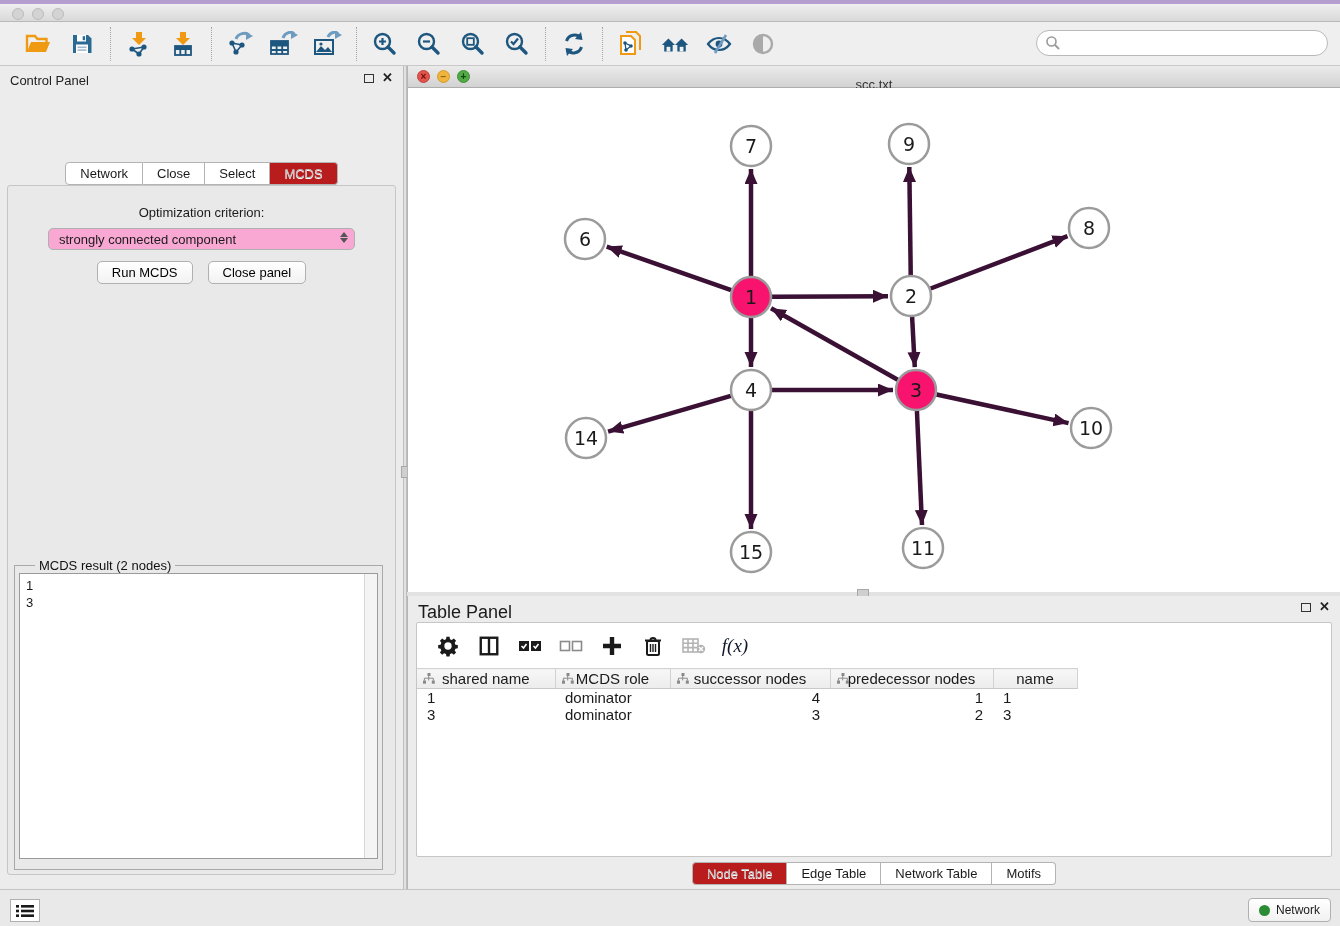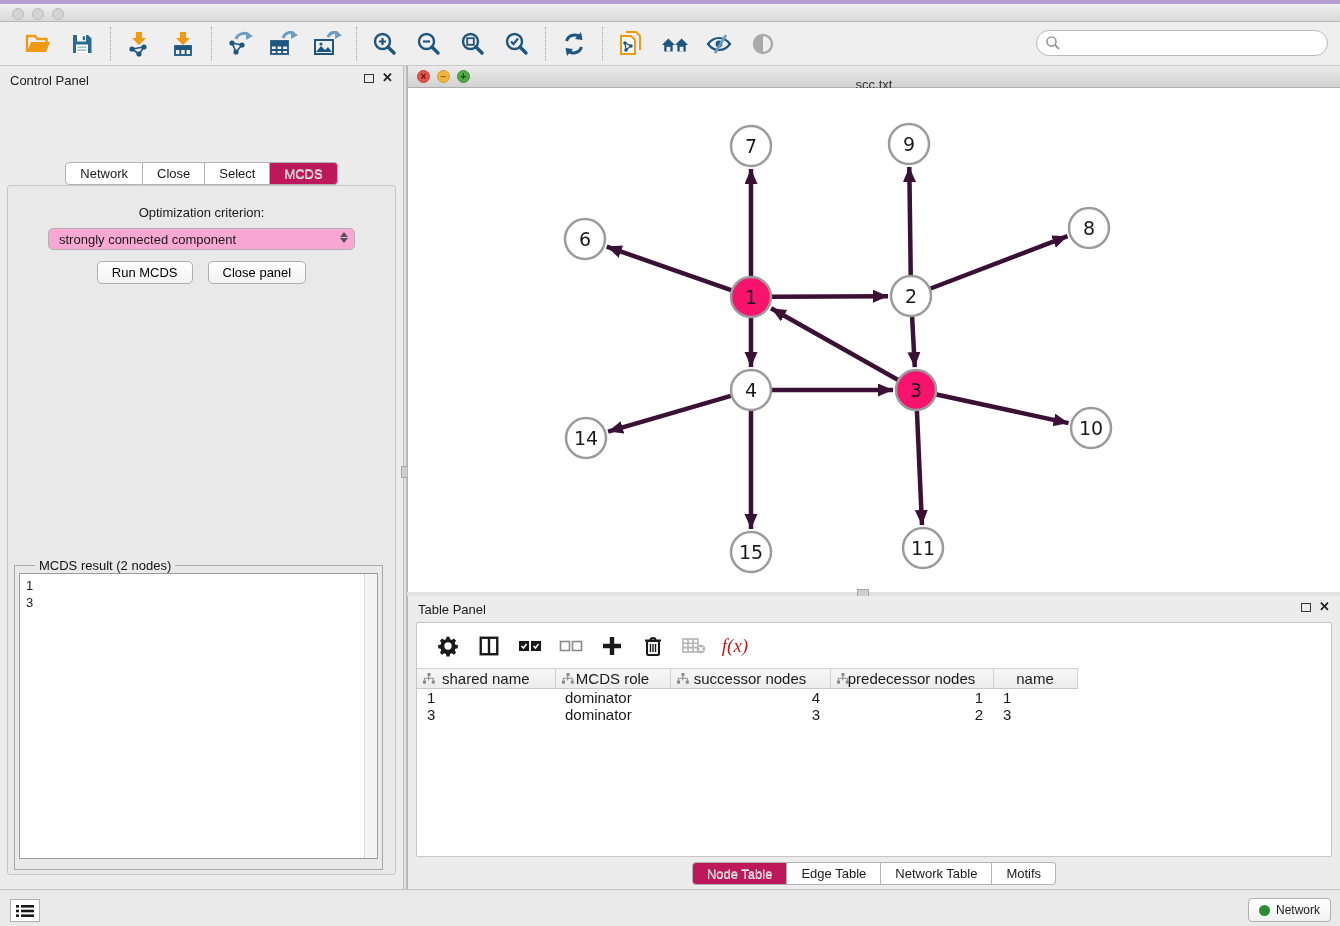--- a/index.html
+++ b/index.html
@@ -27,21 +27,21 @@
   .control-panel { position:absolute; left:0; top:66px; width:403px; height:823px; background:#ececec; }
   .cp-header { position:relative; height:28px; }
   .cp-header .ph-title { position:absolute; left:10px; top:7px; font-size:13px; color:#222; }
   .panel-icons { position:absolute; right:10px; top:7px; display:flex; gap:8px; align-items:center; }
   .float-glyph { width:10px; height:9px; border:1.5px solid #333; display:inline-block; }
   .close-glyph { font-size:13px; font-weight:bold; color:#222; line-height:10px; }
   .cp-tabs { position:absolute; left:0; right:0; top:96px; display:flex; justify-content:center; z-index:2; }
   .seg-tab { border:1px solid #b3b3b3; border-left:none; background:#fff; padding:3px 14px; font-size:13px; cursor:pointer; }
   .seg-tab:first-child { border-left:1px solid #b3b3b3; border-radius:4px 0 0 4px; }
   .seg-tab:last-child { border-radius:0 4px 4px 0; }
-  .seg-tab.active { background:#be185d; color:#bdbdbd; text-shadow:0 1px 0 #fff; }
+  .seg-tab.active { background:#b91c1c; color:#bdbdbd; text-shadow:0 1px 0 #fff; }
   .cp-content { position:absolute; left:7px; right:7px; top:119px; bottom:14px; background:#e9e9e9;
     border:1px solid #c6c6c6; border-radius:3px; }
   .opt-label { text-align:center; margin-top:19px; font-size:13px; }
   .dropdown { position:relative; margin:8px auto 0; width:307px; height:22px; background:#f9a8d4; border:1px solid #b0b0b0;
     border-radius:5px; display:flex; align-items:center; padding:0 22px 0 10px; font-size:13px; cursor:pointer; }
   .stepper { position:absolute; right:6px; top:3px; display:flex; flex-direction:column; gap:1px; }
   .stepper i { width:0; height:0; border-left:4px solid transparent; border-right:4px solid transparent; }
   .stepper .up { border-bottom:5px solid #555; }
   .stepper .dn { border-top:5px solid #555; }
   .cp-buttons { display:flex; justify-content:center; gap:15px; margin-top:11px; }
@@ -69,26 +69,26 @@
   .tl { width:13px; height:13px; border-radius:50%; font-size:10px; font-weight:bold; line-height:12px;
     text-align:center; cursor:pointer; }
   .tl-red { background:#e1544c; border:1px solid #c2423b; color:#6d0f0a; }
   .tl-yellow { background:#f0b43c; border:1px solid #d49c2c; color:#8a6410; }
   .tl-green { background:#53a948; border:1px solid #3f8f36; color:#0e4a0c; }
   .net-canvas { position:relative; width:100%; height:504px; background:#ffffff; }
 
   
   .table-panel { position:absolute; left:407px; top:596px; width:933px; height:293px; background:#ececec; border-left:1px solid #b5b5b5; }
   .tp-header { position:relative; height:26px; }
-  .tp-header .ph-title { position:absolute; left:10px; top:6px; font-size:13px; }
+  .tp-header .ph-title { position:absolute; left:10px; top:6px; font-size:18px; }
   .tp-body { position:absolute; left:8px; right:8px; top:26px; height:235px; background:#fff;
     border:1px solid #c6c6c6; border-radius:2px; overflow:hidden; }
   .tp-toolbar { height:45px; display:flex; align-items:center; gap:15px; padding-left:18px; }
   .tp-tool { width:26px; height:26px; display:flex; align-items:center; justify-content:center; cursor:pointer; }
-  .fx-label { font-family:"Liberation Serif", serif; font-style:italic; font-size:19px; color:#b91c1c; }
+  .fx-label { font-family:"Liberation Serif", serif; font-style:italic; font-size:19px; color:#0f172a; }
   table.node-table { border-collapse:collapse; table-layout:fixed; font-size:15px; }
   table.node-table th { height:20px; background:linear-gradient(#f7f7f7,#ececec); border-top:1px solid #d2d2d2;
     border-bottom:1px solid #c9c9c9; border-right:1px solid #d2d2d2; font-weight:normal; text-align:center; position:relative; }
   table.node-table th .hicon { position:absolute; left:6px; top:4px; }
   table.node-table td { height:16px; padding:0 10px; white-space:nowrap; overflow:hidden; }
   td.r { text-align:right; padding-right:14px; }
   .tp-tabs { position:absolute; left:0; right:0; top:266px; display:flex; justify-content:center; }
 
   
   .statusbar { position:absolute; left:0; top:889px; width:1340px; height:37px; background:#e9e9e9; border-top:1px solid #c5c5c5; }

